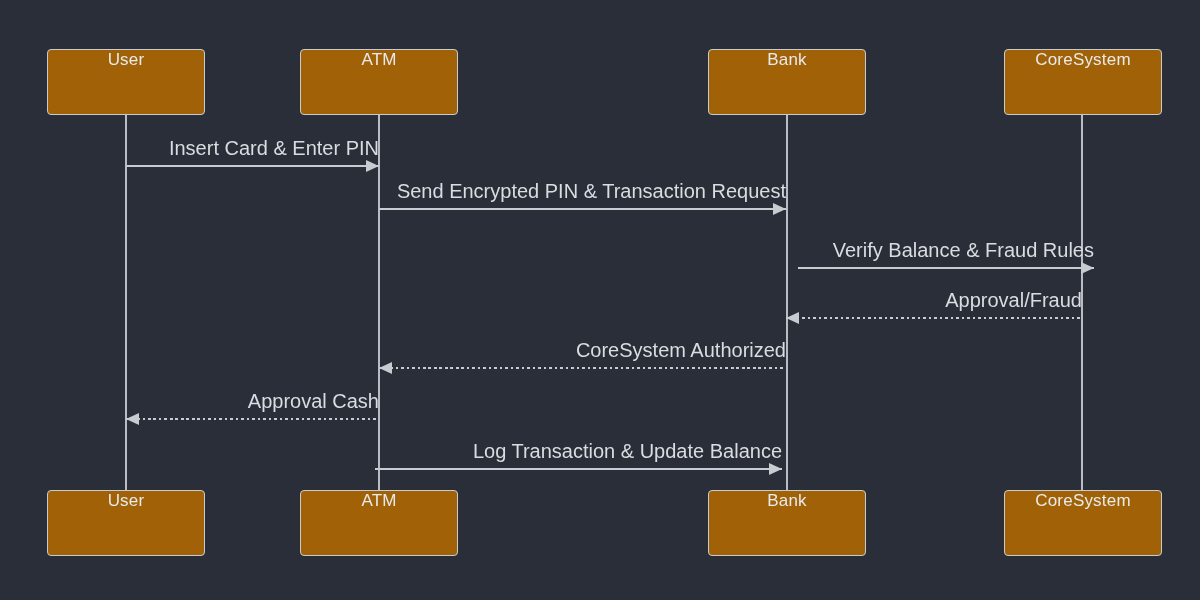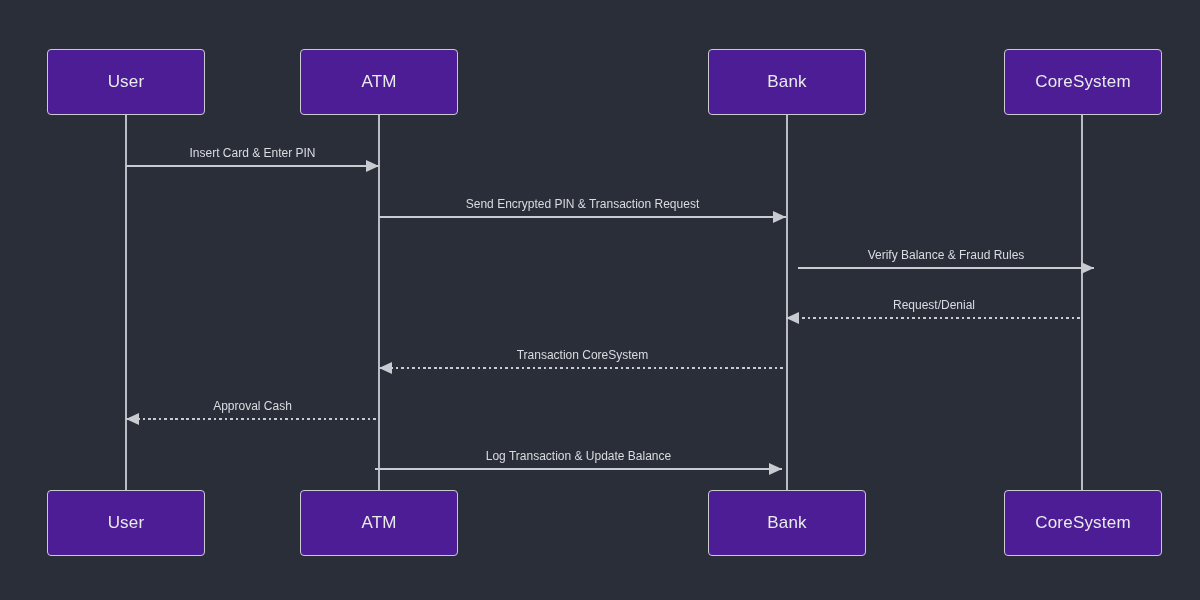--- a/index.html
+++ b/index.html
@@ -6,33 +6,33 @@
   body{
     width:1200px;height:600px;overflow:hidden;
     background:#2a2e38;
     font-family:"Liberation Sans","DejaVu Sans",sans-serif;
   }
   .diagram{position:relative;width:1200px;height:600px;}
 
   
   .actor{
     position:absolute;width:156px;height:64px;
-    background:#4c1d95;border:1px solid #c8ccd1;border-radius:4px;
-    display:flex;align-items:center;justify-content:center;
+    background:#a16207;border:1px solid #c8ccd1;border-radius:4px;
+    display:flex;align-items:flex-start;justify-content:center;
     font-size:17px;color:#e8eaec;letter-spacing:.2px;
   }
 
   
   .lifeline{position:absolute;width:2px;top:115px;height:375px;background:#b9bdc3;}
 
   
   .msg{position:absolute;height:2px;}
   .msg-label{
-    position:absolute;bottom:7px;left:0;right:0;text-align:center;
-    font-size:12px;color:#d9dce0;white-space:nowrap;margin-top:14px;
+    position:absolute;bottom:7px;left:0;right:0;text-align:right;
+    font-size:20px;color:#d9dce0;white-space:nowrap;margin-top:14px;
   }
   .msg-line{position:absolute;left:0;right:0;top:0;height:2px;}
   .solid .msg-line{background:#c8ccd1;}
   .dashed .msg-line{background:repeating-linear-gradient(90deg,#c8ccd1 0 2.5px,transparent 2.5px 5.5px);}
   .arrow{position:absolute;width:0;height:0;top:-5px;border-top:6px solid transparent;border-bottom:6px solid transparent;}
   .arrow-right{right:0;border-left:13px solid #c8ccd1;}
   .arrow-left{left:0;border-right:13px solid #c8ccd1;}
 </style>
 </head>
 <body>
@@ -56,40 +56,40 @@
   <div class="lifeline" style="left:378px"></div>
   <div class="lifeline" style="left:786px"></div>
   <div class="lifeline" style="left:1081px"></div>
 
   <div class="msg solid" style="left:126px;top:165px;width:253px">
     <div class="msg-label">Insert Card &amp; Enter PIN</div>
     <div class="msg-line"></div>
     <div class="arrow arrow-right"></div>
   </div>
 
-  <div class="msg solid" style="left:379px;top:216px;width:407px">
+  <div class="msg solid" style="left:379px;top:208px;width:407px">
     <div class="msg-label">Send Encrypted PIN &amp; Transaction Request</div>
     <div class="msg-line"></div>
     <div class="arrow arrow-right"></div>
   </div>
 
   <div class="msg solid" style="left:798px;top:267px;width:296px">
     <div class="msg-label">Verify Balance &amp; Fraud Rules</div>
     <div class="msg-line"></div>
     <div class="arrow arrow-right"></div>
   </div>
 
   <div class="msg dashed" style="left:786px;top:317px;width:296px">
-    <div class="msg-label">Request/Denial</div>
+    <div class="msg-label">Approval/Fraud</div>
     <div class="msg-line"></div>
     <div class="arrow arrow-left"></div>
   </div>
 
   <div class="msg dashed" style="left:379px;top:367px;width:407px">
-    <div class="msg-label">Transaction CoreSystem</div>
+    <div class="msg-label">CoreSystem Authorized</div>
     <div class="msg-line"></div>
     <div class="arrow arrow-left"></div>
   </div>
 
   <div class="msg dashed" style="left:126px;top:418px;width:253px">
     <div class="msg-label">Approval Cash</div>
     <div class="msg-line"></div>
     <div class="arrow arrow-left"></div>
   </div>
 

